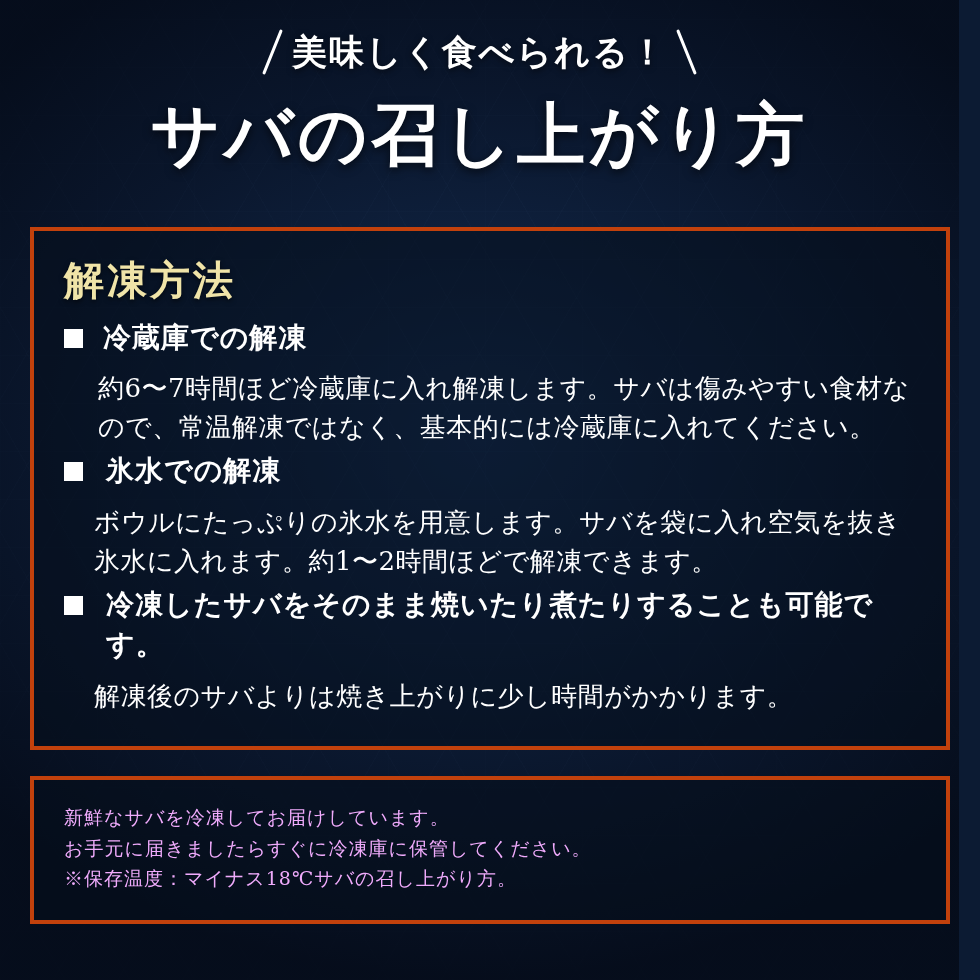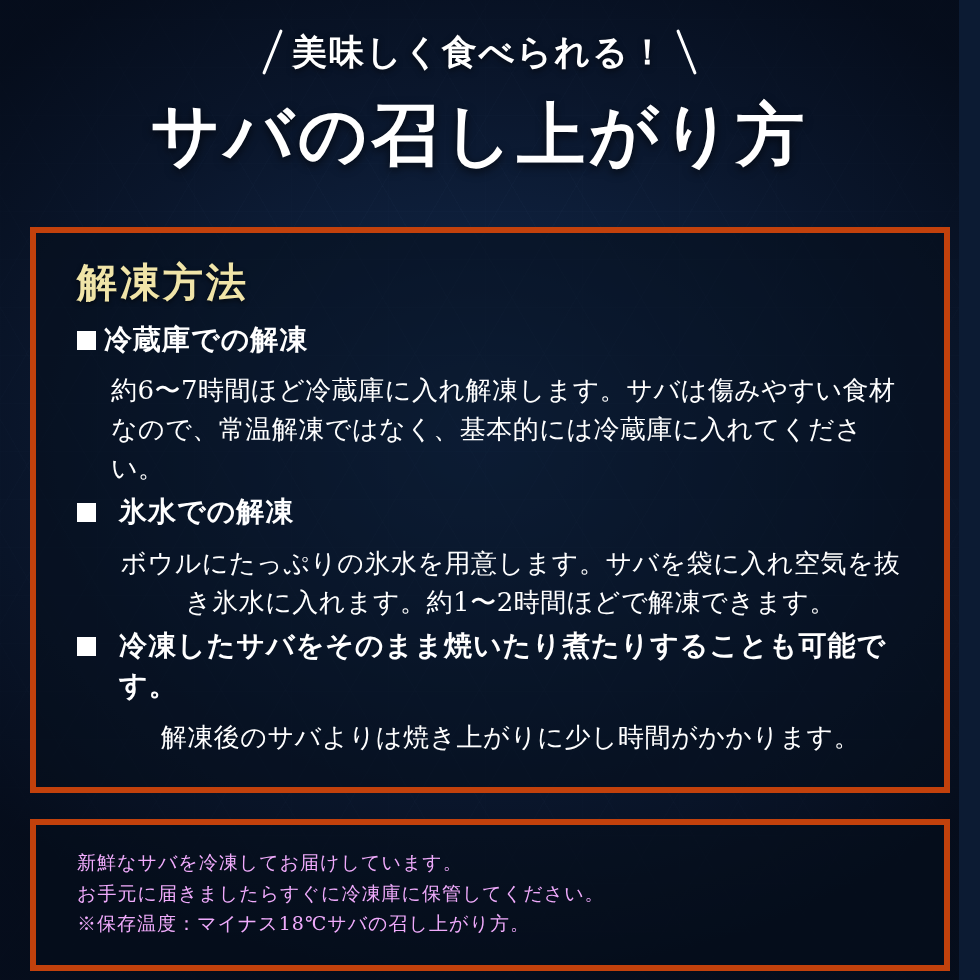--- a/index.html
+++ b/index.html
@@ -87,23 +87,23 @@
     text-shadow: 0 3px 10px rgba(0,0,0,0.65);
     white-space: nowrap;
   }
 
   
   .panel {
     position: relative;
     margin: 0 auto;
     width: 920px;
     box-sizing: border-box;
-    border: 6px solid #c2410c;
+    border: 4px solid #c2410c;
     background: rgba(6,14,28,0.55);
-    padding: 22px 30px 26px 41px;
+    padding: 22px 30px 26px 30px;
   }
   .panel + .panel { margin-top: 26px; }
   #panel-thaw { margin-top: 34px; }
 
   .panel-title {
     color: #f0e4a8;
     font-size: 40px;
     font-weight: bold;
     letter-spacing: 3px;
     margin: 0 0 10px 0;
@@ -122,32 +122,32 @@
     letter-spacing: 1px;
   }
   .bullet-sq {
     display: inline-block;
     width: 19px;
     height: 19px;
     background: #ffffff;
     margin-top: 11px;
     flex: 0 0 auto;
   }
-  .item-head .head-text { margin-left: 8px; }
+  .item-head .head-text { margin-left: 20px; }
   .item-head.tight .head-text { margin-left: 23px; }
 
   .item-body {
     color: #ffffff;
     font-size: 26px;
     line-height: 1.5;
     letter-spacing: 0.5px;
     margin-left: 34px;
     margin-top: 11px;
   }
-  .item-body.indent-small { margin-left: 30px; text-align: center; }
+  .item-body.indent-small { margin-left: 30px; }
   .item-body p { margin: 0; }
 
   .delivery-line {
     color: #f0abfc;
     font-size: 19px;
     line-height: 1.62;
     letter-spacing: 1px;
     margin: 0;
   }
 </style>

